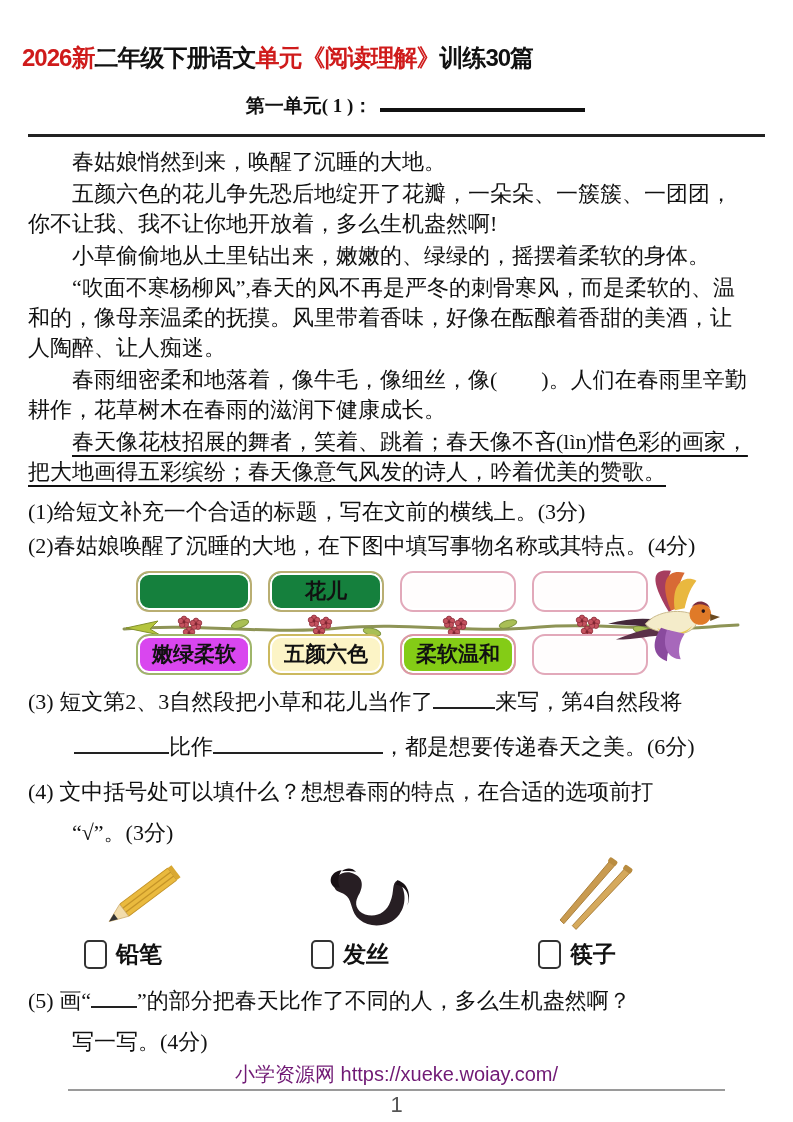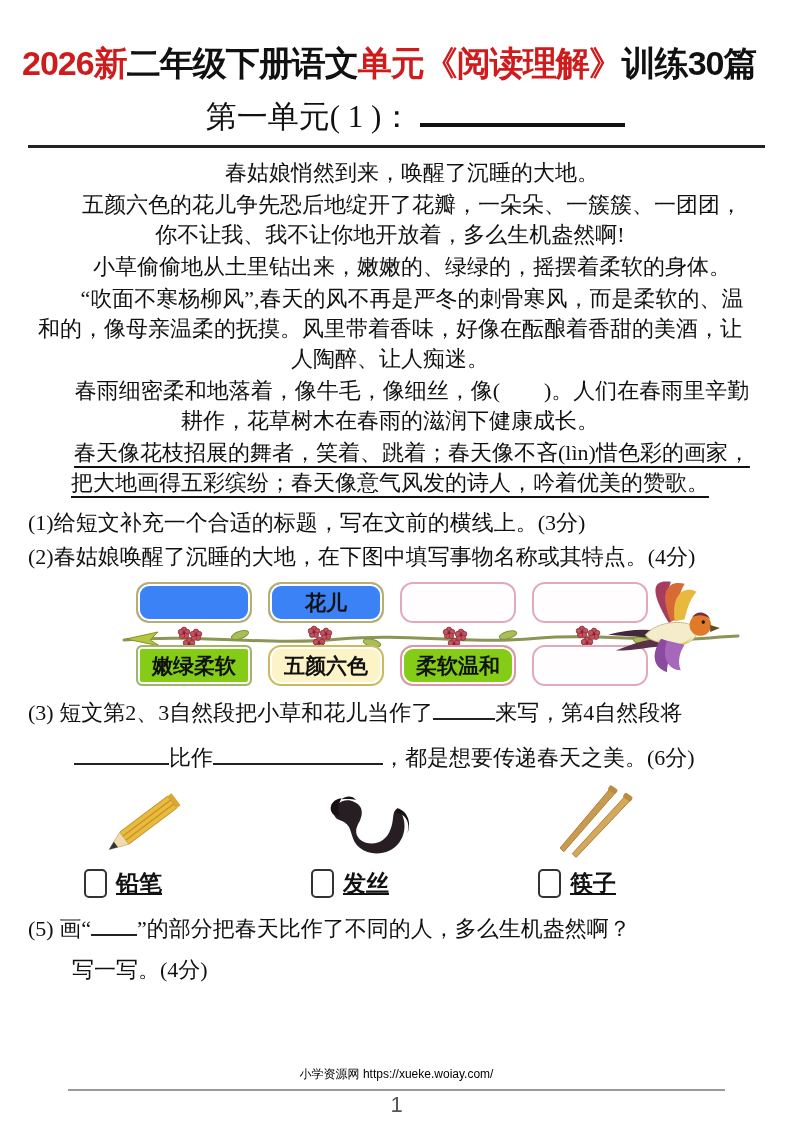--- a/index.html
+++ b/index.html
@@ -5,34 +5,34 @@
   html,body{margin:0;padding:0;background:#e9e9e9;}
   .page{
     width:793px;height:1122px;margin:0 auto;background:#ffffff;
     position:relative;overflow:hidden;color:#111;
     font-family:"Liberation Serif","DejaVu Serif",serif;
   }
   
   .h1{
     margin:44px 12px 15px 22px;
     font-family:"Liberation Sans","DejaVu Sans",sans-serif;
-    font-weight:bold;font-size:34px;line-height:1.15;white-space:nowrap;
+    font-weight:bold;font-size:24px;line-height:1.15;white-space:nowrap;
     letter-spacing:-1px;
   }
   .h1 .red{color:#cf1b1b;}
   .subtitle{
-    text-align:center;font-size:31px;font-weight:normal;line-height:38px;margin-top:7px;padding-left:38px;
+    text-align:center;font-size:19px;font-weight:bold;line-height:38px;margin-top:7px;padding-left:38px;
   }
   .subtitle .title-blank{
     display:inline-block;width:205px;height:6px;border-bottom:4px solid #111;
     margin-left:8px;vertical-align:baseline;
   }
   .header-rule{border:none;border-top:3px solid #222;margin:9px 28px 0 28px;}
   
-  .passage{margin:10px 41px 0 28px;font-size:22px;line-height:30px;text-align:center;}
+  .passage{margin:10px 41px 0 28px;font-size:22px;line-height:30px;}
   .passage p{margin:2px 0;text-indent:2em;}
   .passage p.underlined{
     text-decoration:underline;text-underline-offset:6px;
     -webkit-text-decoration:underline;
   }
   
   .questions{margin:8px 28px 0 28px;font-size:22px;}
   .q-simple{line-height:34px;margin:0;}
   .q-line{line-height:45px;margin:0;}
   .q-line.tight{line-height:38px;}
@@ -43,45 +43,45 @@
     vertical-align:baseline;
   }
   .w46{width:46px;}.w62{width:62px;}.w95{width:95px;}.w170{width:170px;}
   
   .diagram{position:relative;margin:8px 0 4px 108px;width:640px;height:104px;}
   .d-cols{display:flex;gap:16px;position:relative;z-index:2;}
   .d-col{display:flex;flex-direction:column;gap:22px;width:116px;}
   .d-box{
     height:37px;border:2.5px solid #b9ae72;border-radius:13px;
     display:flex;align-items:center;justify-content:center;
-    font-size:21px;font-weight:bold;background:#3b82f6;
+    font-size:21px;font-weight:bold;background:#15803d;
     box-shadow:inset 0 0 0 2px #fff;
   }
   .d-box.pinkline{border-color:#e2a9ba;background:#fffdfd;}
-  .d-box.green{background:#84cc16;border-color:#9fb56a;border-radius:6px;}
+  .d-box.green{background:#d946ef;border-color:#9fb56a;}
   .d-box.yellow{background:#fcf4c6;border-color:#ccb95e;}
   .d-box.pink{background:#84cc16;border-color:#dd96a7;}
   .branch-svg{position:absolute;left:-16px;top:42px;z-index:1;}
   .bird-svg{position:absolute;left:470px;top:-8px;z-index:3;}
   
   .options{display:flex;margin:4px 0 0 56px;}
   .opt{width:236px;}
   .opt-img{height:80px;display:flex;align-items:flex-end;}
   .opt-check{display:flex;align-items:center;gap:9px;margin-top:2px;height:34px;}
   .checkbox{
     width:23px;height:29px;border:2px solid #333;border-radius:5px;background:#fff;
     box-sizing:border-box;
   }
-  .opt-label{font-size:23px;font-weight:bold;text-decoration:underline;}
+  .opt-label{font-size:23px;font-weight:bold;}
   
   .footer{
     position:absolute;left:0;right:0;bottom:4px;text-align:center;
     font-family:"Liberation Sans","DejaVu Sans",sans-serif;
   }
-  .site{color:#000000;font-size:12px;line-height:24px;}
+  .site{color:#701a75;font-size:20px;line-height:24px;}
   .f-rule{border:none;border-top:2px solid #9a9a9a;margin:3px 68px 0 68px;}
   .pagenum{color:#555;font-size:22px;line-height:26px;margin-top:1px;}
 </style>
 </head>
 <body>
 
 <div class="page">
 
   <div class="h1">
     <span class="red">2026新</span><span>二年级下册语文</span><span class="red">单元《阅读理解》</span><span>训练30篇</span>
@@ -175,20 +175,24 @@
 
     <div>
       <div class="q-line">
         <span>(3) 短文第2、3自然段把小草和花儿当作了</span><span class="blank w62"></span><span>来写，第4自然段将</span>
       </div>
       <div class="q-line indent2">
         <span class="blank w95"></span><span>比作</span><span class="blank w170"></span><span>，都是想要传递春天之美。(6分)</span>
       </div>
     </div>
 
+    <div>
+      <div class="q-line">(4) 文中括号处可以填什么？想想春雨的特点，在合适的选项前打</div>
+      <div class="q-line tight indent1">“√”。(3分)</div>
+    </div>
 
     <div class="options">
 
       <div class="opt">
         <div class="opt-img">
           <svg width="110" height="80" viewBox="0 0 110 85">
             <g transform="translate(60,42) rotate(-37)">
               <rect x="-26" y="-8" width="64" height="16" rx="1" fill="#eaba3e" stroke="#c59427" stroke-width="1"></rect>
               <line x1="-26" y1="-2.6" x2="38" y2="-2.6" stroke="#c59427" stroke-width="1.4"></line>
               <line x1="-26" y1="2.6" x2="38" y2="2.6" stroke="#c59427" stroke-width="1.4"></line>

